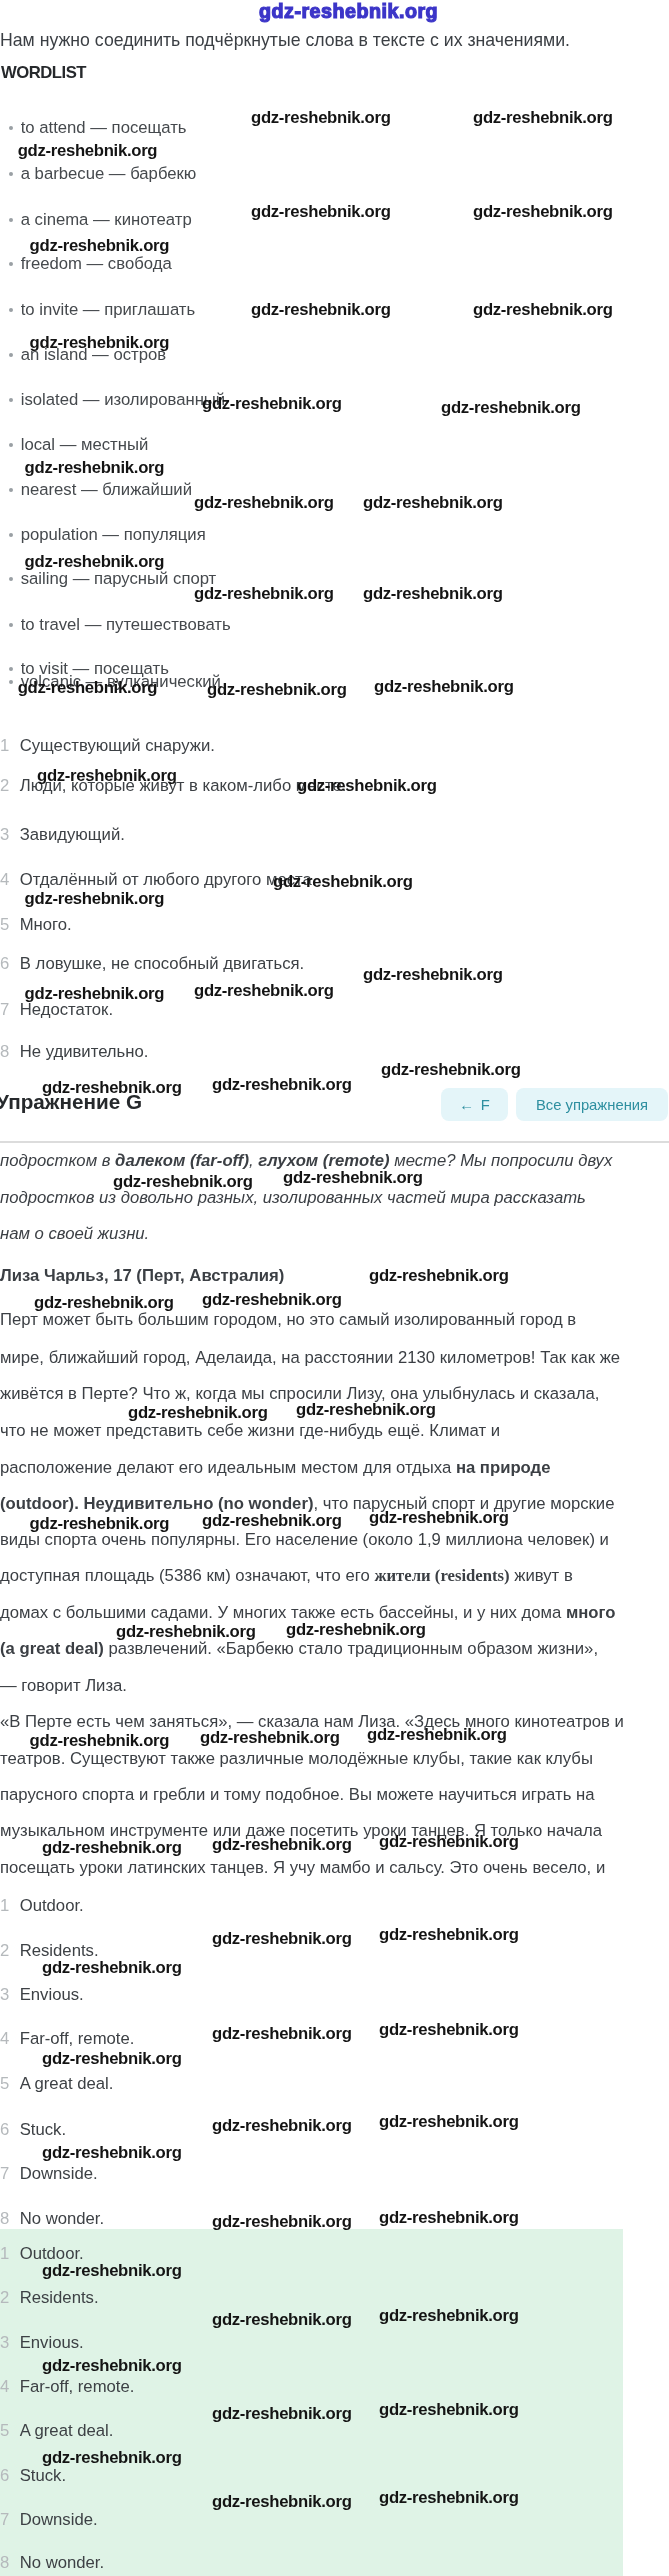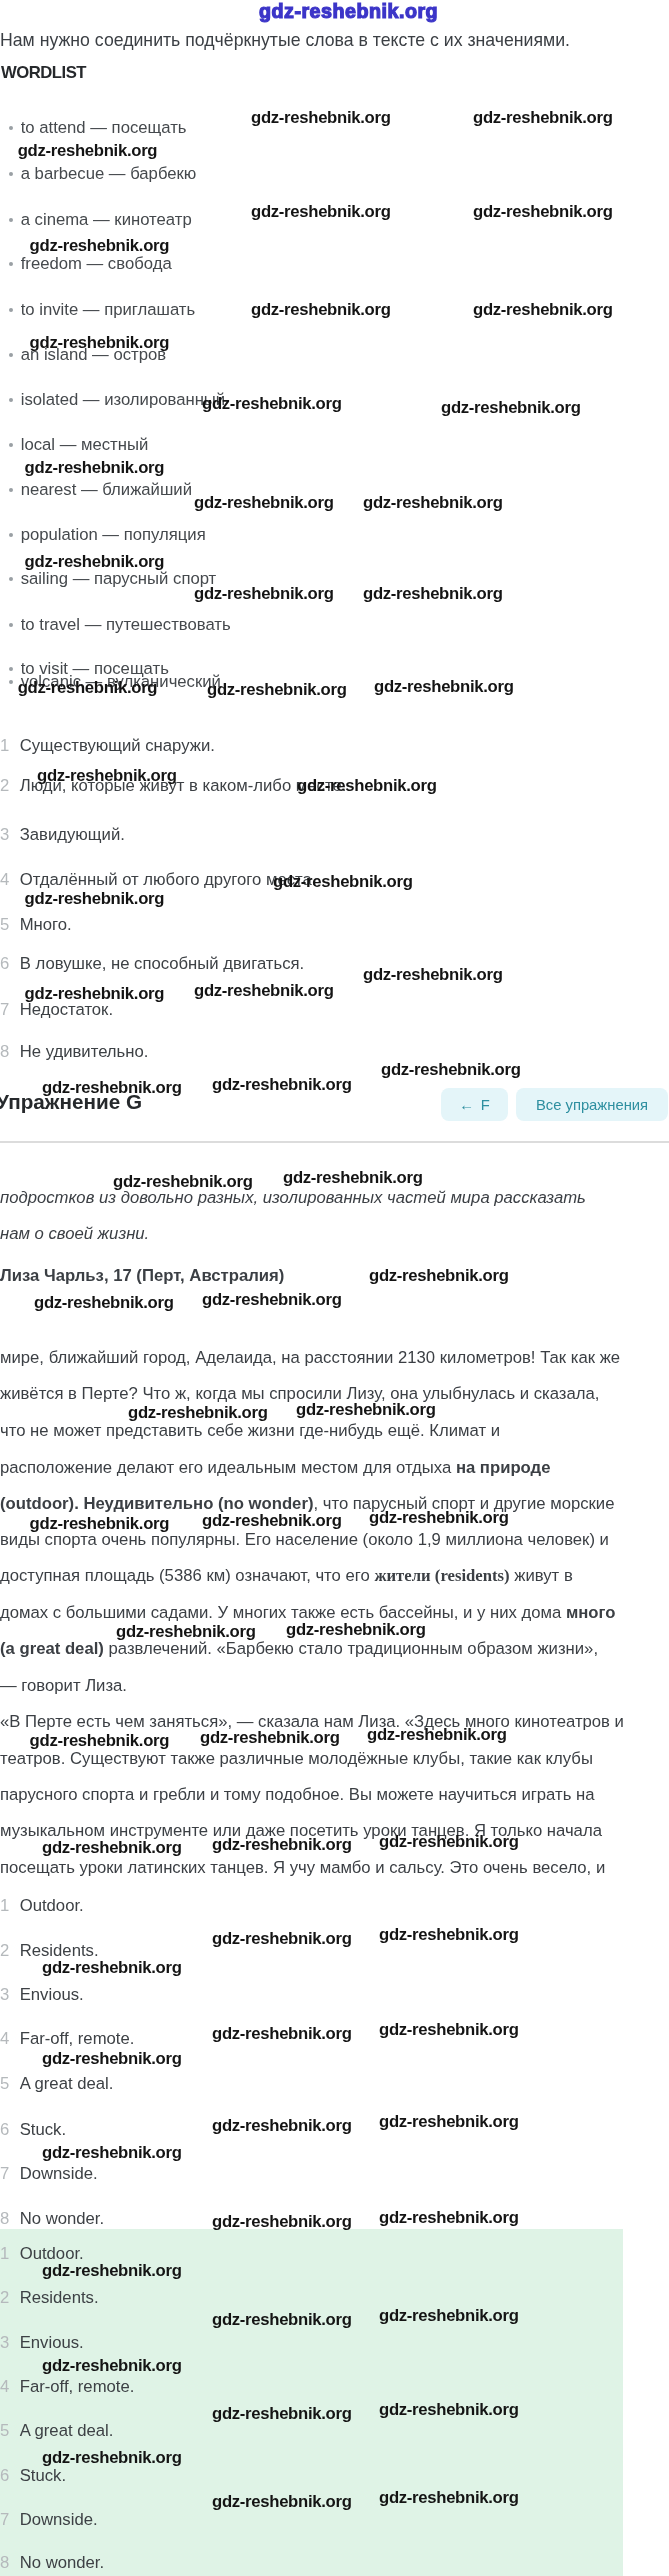--- a/index.html
+++ b/index.html
@@ -87,23 +87,25 @@
   <button class="btn btn-prev">
       <span>←</span>
       <span>F</span>
     </button>
   <button class="btn btn-all">
       <span>Все упражнения</span>
     </button>
 
   <div class="quote-border"></div>
 
+  <div class="q-line q-italic" style="top:1151px"><span style="font-style: italic;">подростком в </span><span style="font-weight: 700; font-style: italic;">далеком (far-off)</span><span style="font-style: italic;">, </span><span style="font-weight: 700; font-style: italic;">глухом (remote)</span><span style="font-style: italic;"> месте? Мы попросили двух</span></div>
   <div class="q-line q-italic" style="top:1188px"><span style="font-style: italic;">подростков из довольно разных, изолированных частей мира рассказать</span></div>
   <div class="q-line q-italic" style="top:1224px"><span style="font-style: italic;">нам о своей жизни.</span></div>
   <div class="q-line" style="top:1266px"><span style="font-weight: 700;">Лиза Чарльз, 17 (Перт, Австралия)</span></div>
+  <div class="q-line" style="top:1310px"><span>Перт может быть большим городом, но это самый изолированный город в</span></div>
   <div class="q-line" style="top:1348px"><span>мире, ближайший город, Аделаида, на расстоянии 2130 километров! Так как же</span></div>
   <div class="q-line" style="top:1384px"><span>живётся в Перте? Что ж, когда мы спросили Лизу, она улыбнулась и сказала,</span></div>
   <div class="q-line" style="top:1421px"><span>что не может представить себе жизни где-нибудь ещё. Климат и</span></div>
   <div class="q-line" style="top:1494px"><span style="font-weight: 700;">(outdoor). Неудивительно (no wonder)</span><span>, что парусный спорт и другие морские</span></div>
   <div class="q-line" style="top:1458px"><span>расположение делают его идеальным местом для отдыха </span><span style="font-weight: 700;">на природе</span></div>
   <div class="q-line" style="top:1530px"><span>виды спорта очень популярны. Его население (около 1,9 миллиона человек) и</span></div>
   <div class="q-line" style="top:1566px"><span>доступная площадь (5386 км) означают, что его </span><span style="font-weight: 700; font-family: Liberation Serif, serif;">жители (residents)</span><span> живут в</span></div>
   <div class="q-line" style="top:1603px"><span>домах с большими садами. У многих также есть бассейны, и у них дома </span><span style="font-weight: 700;">много</span></div>
   <div class="q-line" style="top:1639px"><span style="font-weight: 700;">(a great deal)</span><span> развлечений. «Барбекю стало традиционным образом жизни»,</span></div>
   <div class="q-line" style="top:1676px"><span>— говорит Лиза.</span></div>

